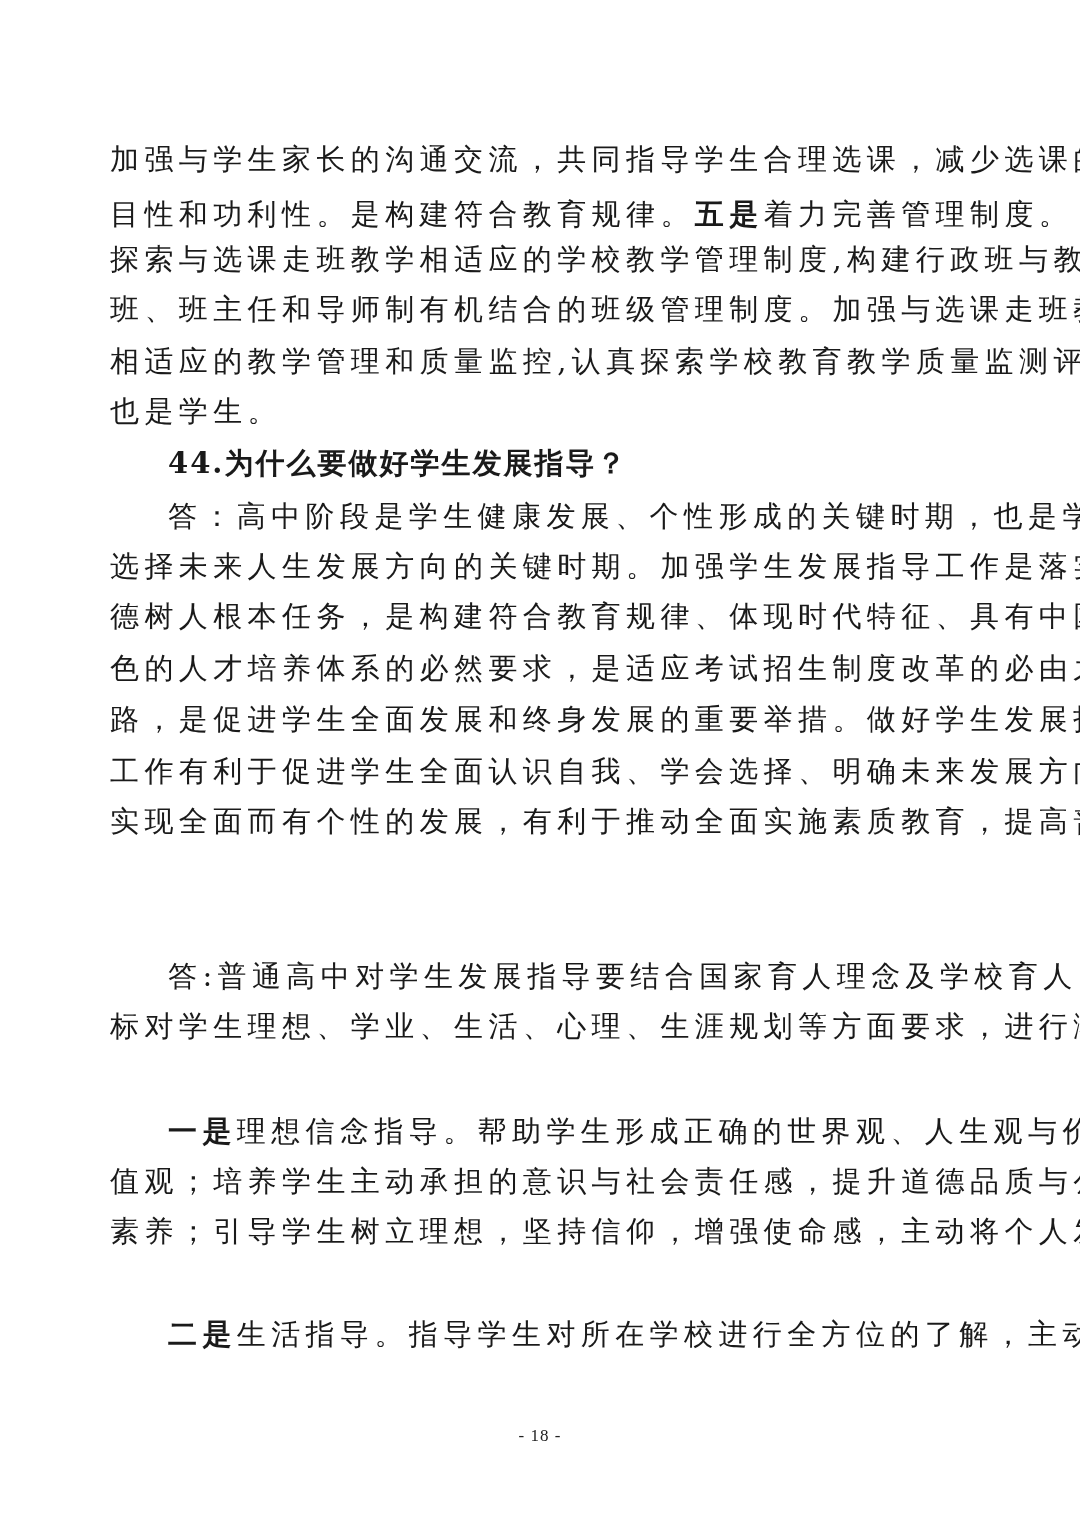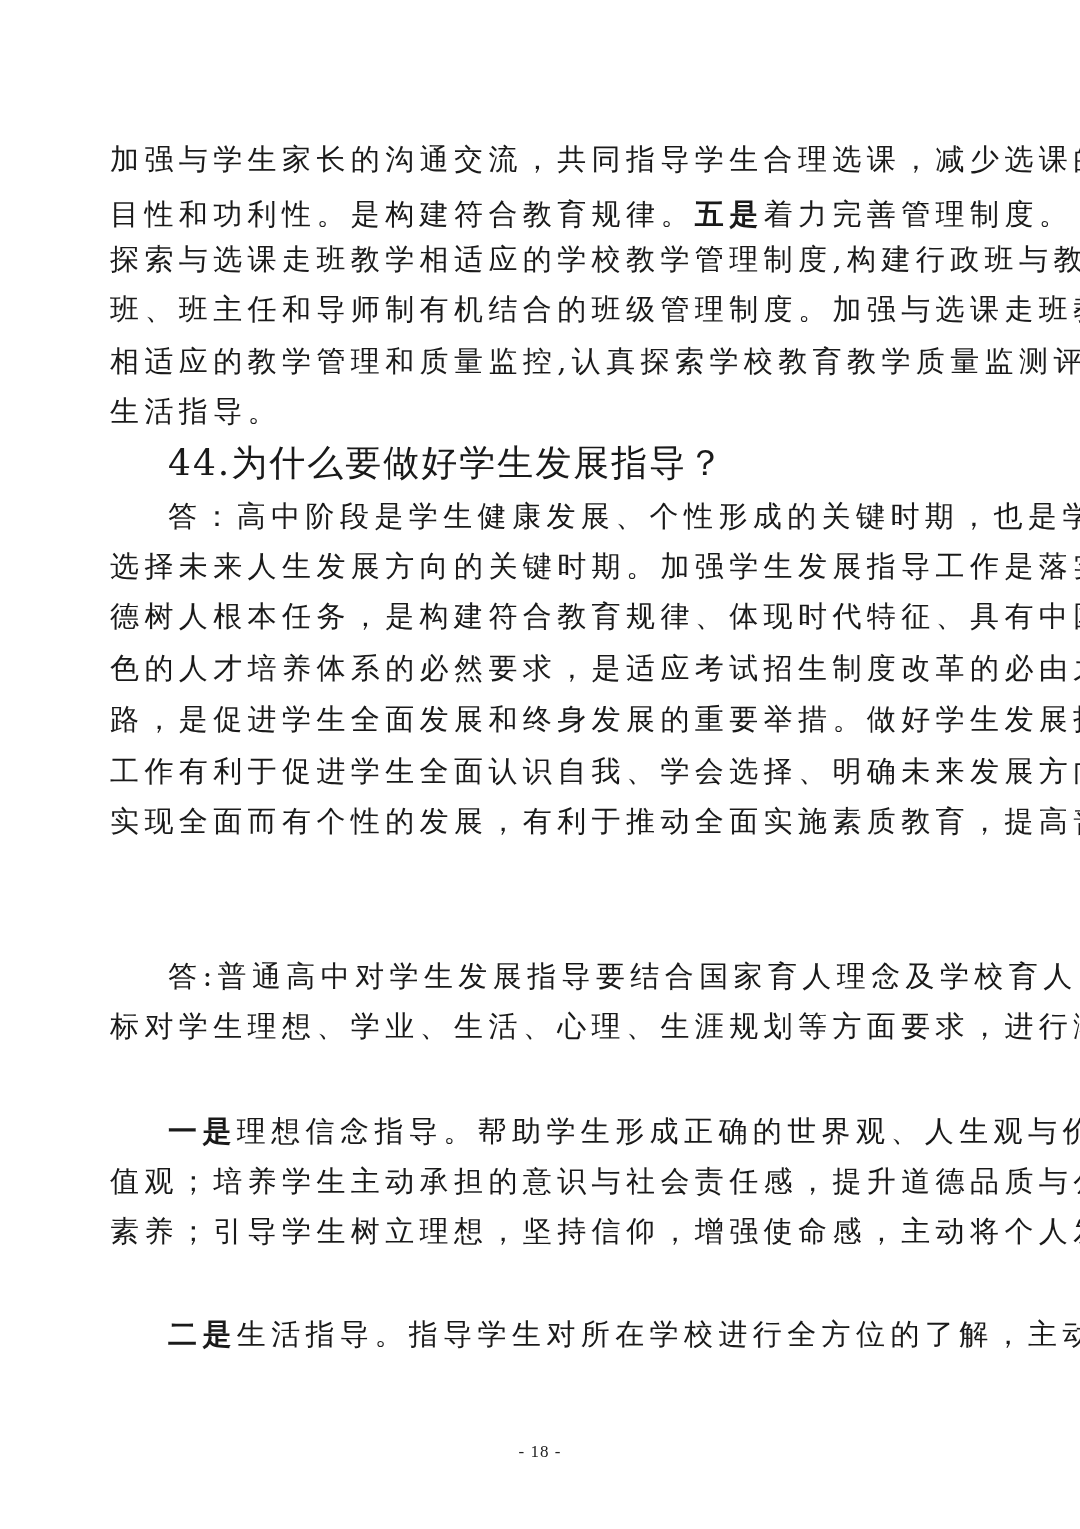--- a/index.html
+++ b/index.html
@@ -2,36 +2,36 @@
 <html><head>
 <meta charset="utf-8">
 <style>
   html, body { margin: 0; padding: 0; background: #ffffff; }
   body { width: 1080px; height: 1529px; position: relative; overflow: hidden;
          font-family: "DejaVu Serif", "Liberation Serif", serif; color: #1a1a1a; }
   .page { position: absolute; left: 0; top: 0; width: 1080px; height: 1529px; background: #fff; }
   .line { position: absolute; left: 110px; width: 860px; height: 52px; line-height: 52px;
           font-size: 29px; letter-spacing: 5.4px; white-space: nowrap; }
   .indent { left: 168px; width: 800px; }
-  .heading { font-weight: normal; letter-spacing: 2px; font-size: 36px; }
+  .heading { font-weight: bold; letter-spacing: 2px; font-size: 29px; }
   .b { font-weight: bold; }
   .pageno { position: absolute; left: 0; width: 1080px; top: 1426px; text-align: center;
-            font-family: "Liberation Serif", serif; font-size: 17px; color: #222; letter-spacing: 1px; margin-top: 16px; }
+            font-family: "Liberation Serif", serif; font-size: 17px; color: #222; letter-spacing: 1px; }
 </style>
 </head>
 <body>
 
 <div class="page">
 
   <div class="line" style="top:133px">加强与学生家长的沟通交流，共同指导学生合理选课，减少选课的盲</div>
   <div class="line" style="top:188px"><span>目性和功利性。是构建符合教育规律。</span><span class="b">五是</span><span>着力完善管理制度。</span></div>
   <div class="line" style="top:233px">探索与选课走班教学相适应的学校教学管理制度,构建行政班与教学</div>
   <div class="line" style="top:283px">班、班主任和导师制有机结合的班级管理制度。加强与选课走班教学</div>
   <div class="line" style="top:335px">相适应的教学管理和质量监控,认真探索学校教育教学质量监测评价</div>
-  <div class="line" style="top:385px">生活指导。</div>
+  <div class="line" style="top:385px">也是学生。</div>
 
   <div class="line indent heading" style="top:437px">44.为什么要做好学生发展指导？</div>
   <div class="line indent" style="top:490px">答：高中阶段是学生健康发展、个性形成的关键时期，也是学生</div>
   <div class="line" style="top:540px">选择未来人生发展方向的关键时期。加强学生发展指导工作是落实立</div>
   <div class="line" style="top:590px">德树人根本任务，是构建符合教育规律、体现时代特征、具有中国特</div>
   <div class="line" style="top:642px">色的人才培养体系的必然要求，是适应考试招生制度改革的必由之</div>
   <div class="line" style="top:693px">路，是促进学生全面发展和终身发展的重要举措。做好学生发展指导</div>
   <div class="line" style="top:745px">工作有利于促进学生全面认识自我、学会选择、明确未来发展方向，</div>
   <div class="line" style="top:795px">实现全面而有个性的发展，有利于推动全面实施素质教育，提高普通</div>
 

